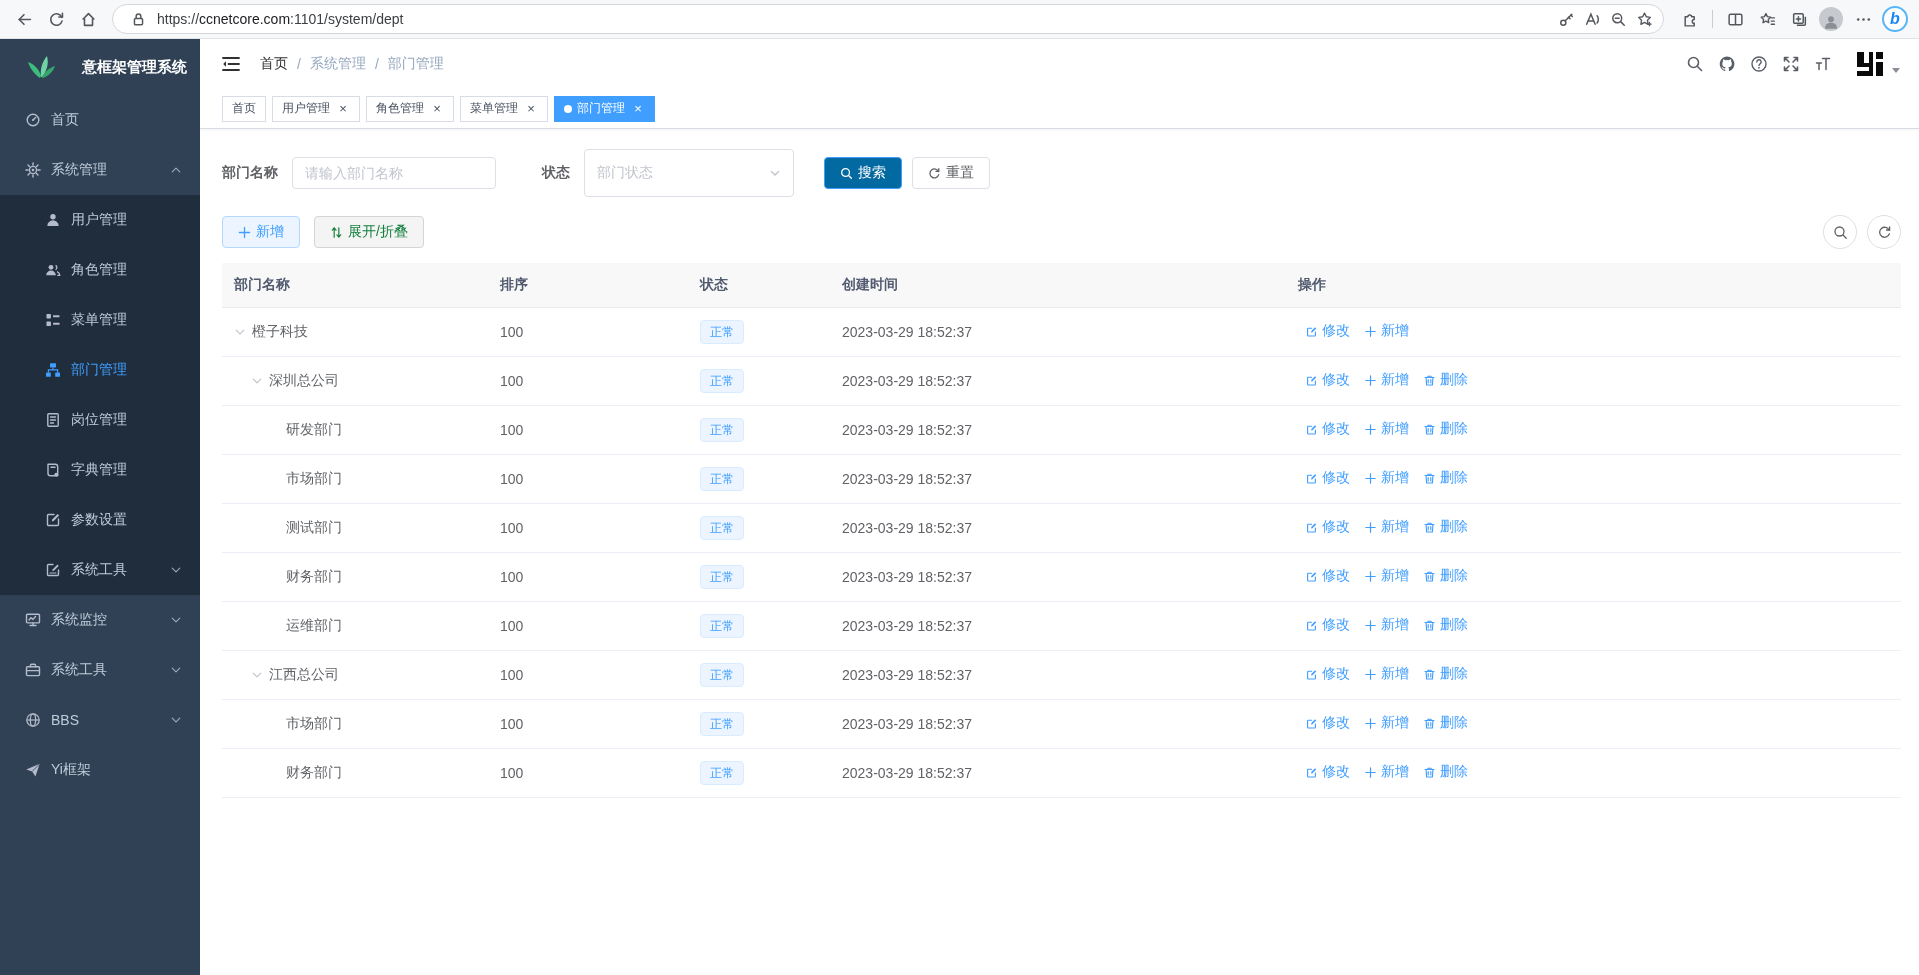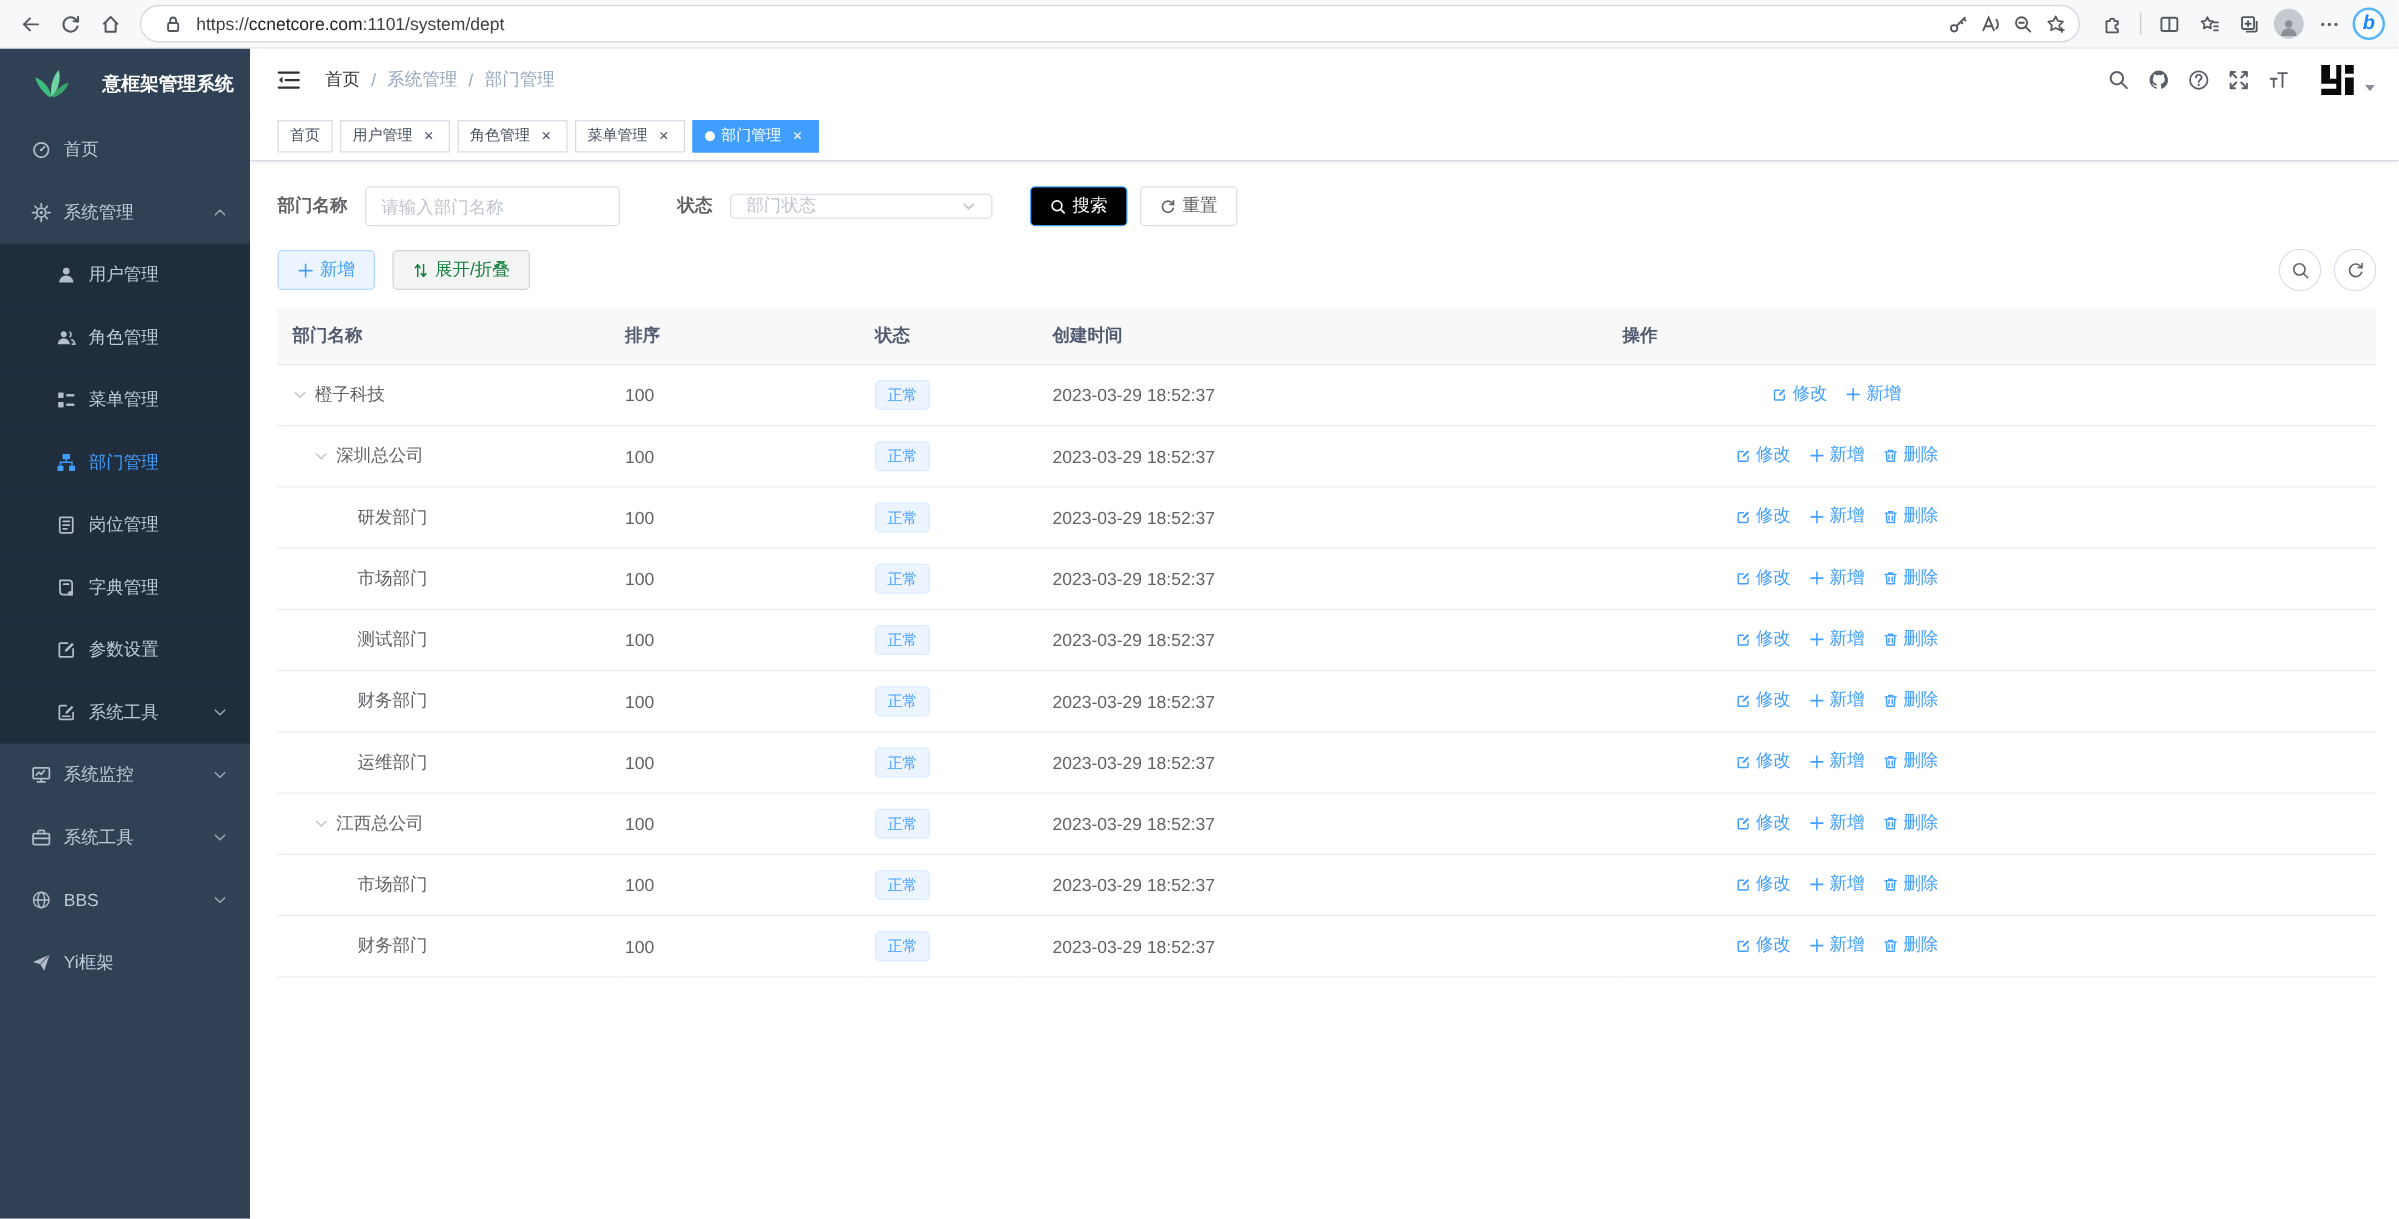--- a/index.html
+++ b/index.html
@@ -64,45 +64,45 @@
   .tag.active .tag-dot { display:inline-block; }
   .tag .tag-close { margin-left:6px; font-size:13px; line-height:1; border-radius:50%; width:14px; height:14px; display:flex; align-items:center; justify-content:center; }
 
   
   .content { flex:1; padding:20px 18px 0 22px; overflow:hidden; }
   .filter-row { display:flex; align-items:center; margin-bottom:18px; }
   .f-label { font-size:14px; font-weight:600; color:#606266; margin-right:14px; white-space:nowrap; }
   .f-input { width:204px; height:32px; border:1px solid #dcdfe6; border-radius:4px; padding:0 12px; font-size:14px; color:#606266; font-family:inherit; }
   .f-input::placeholder { color:#c0c4cc; }
   .f-gap { width:46px; }
-  .f-select { width:210px; height:20px; border:1px solid #dcdfe6; border-radius:4px; padding:0 12px; font-size:14px; color:#c0c4cc; display:flex; align-items:center; justify-content:space-between; cursor:pointer; }
+  .f-select { width:210px; height:48px; border:1px solid #dcdfe6; border-radius:4px; padding:0 12px; font-size:14px; color:#c0c4cc; display:flex; align-items:center; justify-content:space-between; cursor:pointer; }
   .f-select .sel-arrow { width:12px; height:12px; color:#c0c4cc; }
   .f-select svg { width:12px; height:12px; }
   .btn { height:32px; display:inline-flex; align-items:center; justify-content:center; border-radius:4px; font-size:14px; cursor:pointer; padding:0 15px; border:1px solid #dcdfe6; background:#fff; color:#606266; font-family:inherit; }
   .btn svg { width:13px; height:13px; margin-right:5px; }
-  .btn-primary { background:#000000; border-color:#409eff; color:#fff; margin-left:30px; }
+  .btn-primary { background:#0369a1; border-color:#409eff; color:#fff; margin-left:30px; }
   .btn-default { margin-left:10px; }
   .btn-plain-primary { background:#ecf5ff; border-color:#b3d8ff; color:#409eff; }
   .btn-plain-info { background:#f4f4f5; border-color:#d3d4d6; color:#15803d; margin-left:14px; }
 
   .toolbar-row { display:flex; align-items:center; margin-bottom:14px; }
   .tool-circles { margin-left:auto; display:flex; align-items:center; }
   .circle-btn { width:34px; height:34px; border-radius:50%; border:1px solid #dcdfe6; background:#fff; color:#606266; display:flex; align-items:center; justify-content:center; cursor:pointer; margin-left:10px; }
   .circle-btn svg { width:15px; height:15px; }
 
   
   table.dept-table { width:100%; border-collapse:collapse; table-layout:fixed; font-size:14px; color:#606266; }
   .dept-table th { height:44px; text-align:left; font-weight:600; color:#515a6e; background:#f8f8f9; border-bottom:1px solid #e8eaec; padding:0 0 0 6px; }
   .dept-table th.col-name { padding-left:12px; }
   .dept-table th.col-created { padding-left:24px; }
   .dept-table th.col-ops { text-align:left; padding-left:0; }
   .dept-table td { height:49px; border-bottom:1px solid #ebeef5; padding:0 0 0 6px; white-space:nowrap; }
   .dept-table td.col-name { padding-left:12px; }
   .dept-table td.col-created { padding-left:24px; }
-  .dept-table td.col-ops { text-align:center; padding-left:0;margin-top:24px; }
+  .dept-table td.col-ops { padding-left:0;margin-top:24px; }
   .tree-cell { display:flex; align-items:center; }
   .tree-indent { display:inline-block; height:1px; }
   .expand-arrow { width:12px; height:12px; margin-right:6px; color:#c0c4cc; flex:0 0 auto; cursor:pointer; }
   .expand-arrow svg { width:12px; height:12px; }
   .expand-placeholder { width:18px; flex:0 0 auto; }
   .status-badge { display:inline-block; height:24px; line-height:22px; padding:0 9px; font-size:12px; color:#409eff; background:#ecf5ff; border:1px solid #d9ecff; border-radius:4px; }
   .action-link { display:inline-flex; align-items:center; color:#409eff; cursor:pointer; margin:0 7px; font-size:14px; }
   .action-link svg { width:13px; height:13px; margin-right:4px; }
 </style>
 </head>

